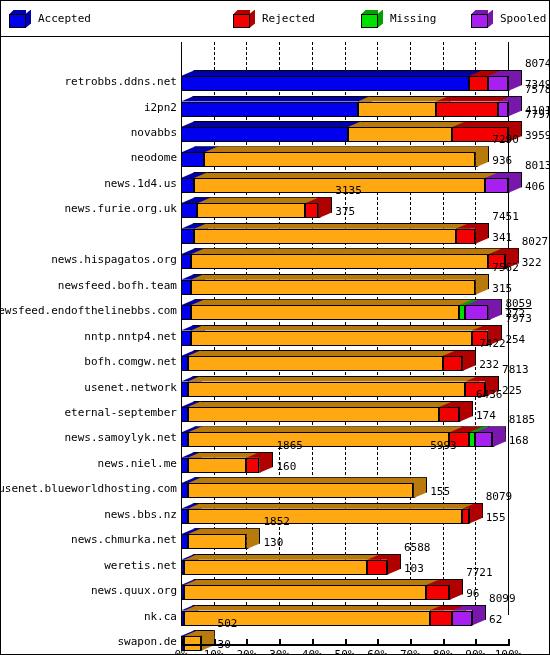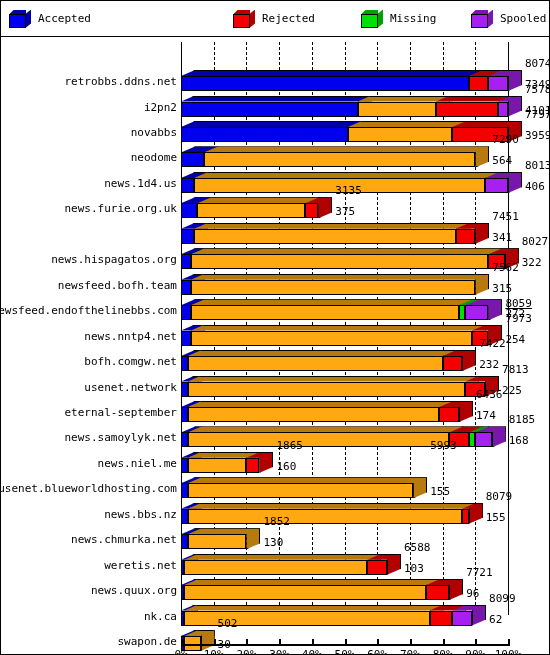--- a/index.html
+++ b/index.html
@@ -90,21 +90,21 @@
     <div id="labelcol">
         <div class="rowlabel" style="top: 39.1px;">retrobbs.ddns.net</div>
         <div class="rowlabel" style="top: 64.55px;">i2pn2</div>
         <div class="rowlabel" style="top: 90px;">novabbs</div>
         <div class="rowlabel" style="top: 115.45px;">neodome</div>
         <div class="rowlabel" style="top: 140.9px;">news.1d4.us</div>
         <div class="rowlabel" style="top: 166.35px; text-align: center;">news.furie.org.uk</div>
         <div class="rowlabel" style="top: 217.25px;">news.hispagatos.org</div>
         <div class="rowlabel" style="top: 242.7px;">newsfeed.bofh.team</div>
         <div class="rowlabel" style="top: 268.15px;">newsfeed.endofthelinebbs.com</div>
-        <div class="rowlabel" style="top: 293.6px;">news.nntp4.net</div>
+        <div class="rowlabel" style="top: 293.6px;">nntp.nntp4.net</div>
         <div class="rowlabel" style="top: 319.05px;">bofh.comgw.net</div>
         <div class="rowlabel" style="top: 344.5px;">usenet.network</div>
         <div class="rowlabel" style="top: 369.95px;">eternal-september</div>
         <div class="rowlabel" style="top: 395.4px;">news.samoylyk.net</div>
         <div class="rowlabel" style="top: 420.85px;">news.niel.me</div>
         <div class="rowlabel" style="top: 446.3px;">usenet.blueworldhosting.com</div>
         <div class="rowlabel" style="top: 471.75px;">news.bbs.nz</div>
         <div class="rowlabel" style="top: 497.2px;">news.chmurka.net</div>
         <div class="rowlabel" style="top: 522.65px;">weretis.net</div>
         <div class="rowlabel" style="top: 548.1px;">news.quux.org</div>
@@ -140,21 +140,21 @@
         <div class="seg" style="left: 451.41px; top: 91px; width: 55.59px; background: rgb(244, 0, 0);"></div>
         <div class="segside" style="left: 507px; top: 85px; height: 21px; width: 14px; background: rgb(176, 0, 0); clip-path: polygon(0px 6px, 100% 0px, 100% calc(100% - 6px), 0px 100%);"></div>
         <div class="valhi" style="left: 524px; top: 72px;">7797</div>
         <div class="vallo" style="left: 524px; top: 93px;">3959</div>
         <div class="segtop" style="left: 180px; top: 110.45px; width: 36.89px; background: rgb(0, 0, 171); clip-path: polygon(0px 100%, 14px 0px, 100% 0px, 100% 100%);"></div>
         <div class="seg" style="left: 180px; top: 116.45px; width: 22.89px; background: rgb(0, 0, 238);"></div>
         <div class="segtop" style="left: 202.89px; top: 110.45px; width: 285.41px; background: rgb(184, 121, 13); clip-path: polygon(0px 100%, 14px 0px, 100% 0px, 100% 100%);"></div>
         <div class="seg" style="left: 202.89px; top: 116.45px; width: 271.41px; background: rgb(255, 168, 18);"></div>
         <div class="segside" style="left: 474.3px; top: 110.45px; height: 21px; width: 14px; background: rgb(184, 121, 13); clip-path: polygon(0px 6px, 100% 0px, 100% calc(100% - 6px), 0px 100%);"></div>
         <div class="valhi" style="left: 491.3px; top: 97.45px;">7290</div>
-        <div class="vallo" style="left: 491.3px; top: 118.45px;">564</div>
+        <div class="vallo" style="left: 491.3px; top: 118.45px;">936</div>
         <div class="segtop" style="left: 180px; top: 135.9px; width: 27.08px; background: rgb(0, 0, 171); clip-path: polygon(0px 100%, 14px 0px, 100% 0px, 100% 100%);"></div>
         <div class="seg" style="left: 180px; top: 141.9px; width: 13.08px; background: rgb(0, 0, 238);"></div>
         <div class="segtop" style="left: 193.08px; top: 135.9px; width: 305.03px; background: rgb(184, 121, 13); clip-path: polygon(0px 100%, 14px 0px, 100% 0px, 100% 100%);"></div>
         <div class="seg" style="left: 193.08px; top: 141.9px; width: 291.03px; background: rgb(255, 168, 18);"></div>
         <div class="segtop" style="left: 484.11px; top: 135.9px; width: 36.89px; background: rgb(121, 23, 173); clip-path: polygon(0px 100%, 14px 0px, 100% 0px, 100% 100%);"></div>
         <div class="seg" style="left: 484.11px; top: 141.9px; width: 22.89px; background: rgb(168, 32, 240);"></div>
         <div class="segside" style="left: 507px; top: 135.9px; height: 21px; width: 14px; background: rgb(121, 23, 173); clip-path: polygon(0px 6px, 100% 0px, 100% calc(100% - 6px), 0px 100%);"></div>
         <div class="valhi" style="left: 524px; top: 122.9px;">8013</div>
         <div class="vallo" style="left: 524px; top: 143.9px;">406</div>
         <div class="segtop" style="left: 180px; top: 161.35px; width: 30.35px; background: rgb(0, 0, 171); clip-path: polygon(0px 100%, 14px 0px, 100% 0px, 100% 100%);"></div>

